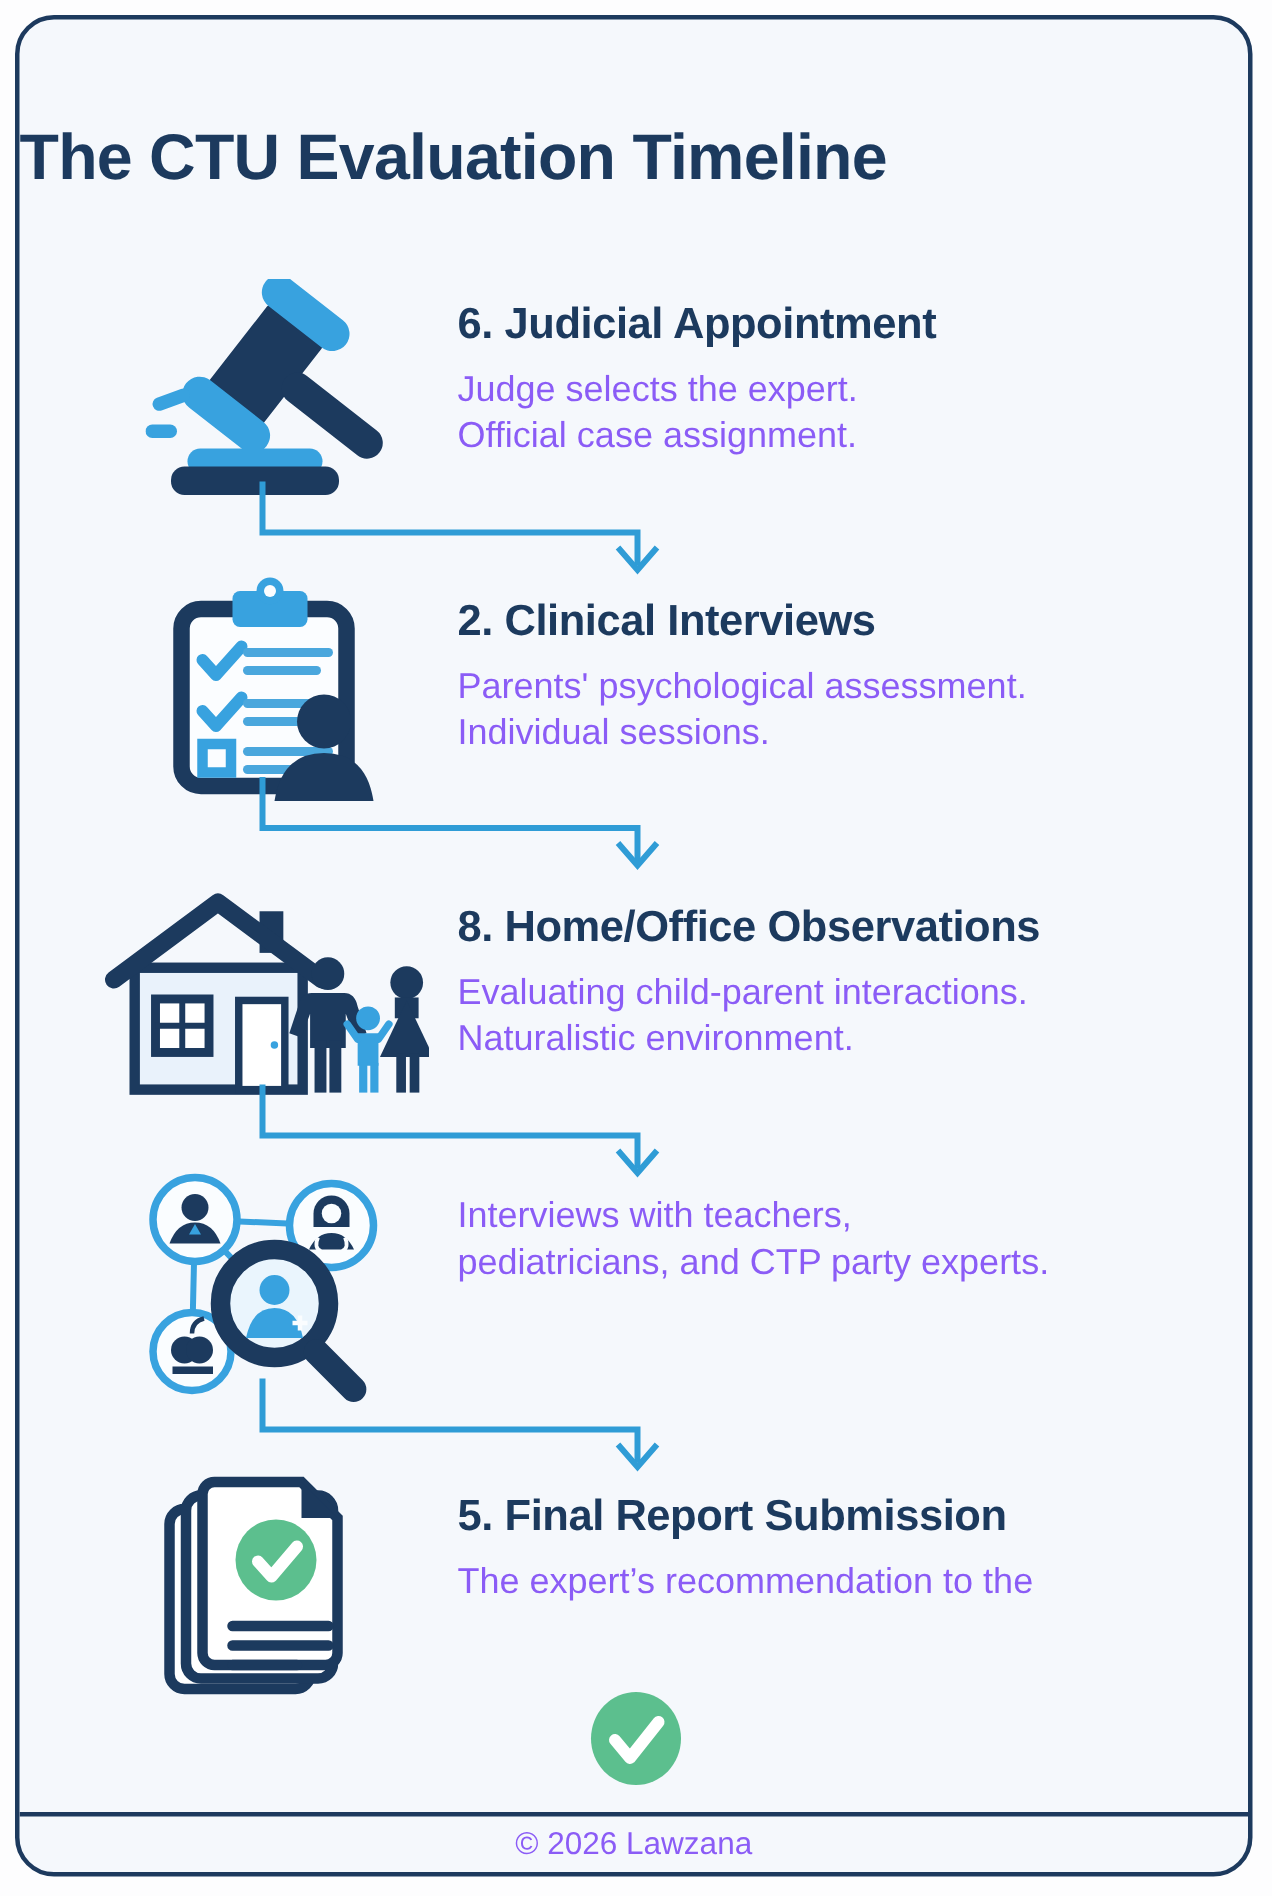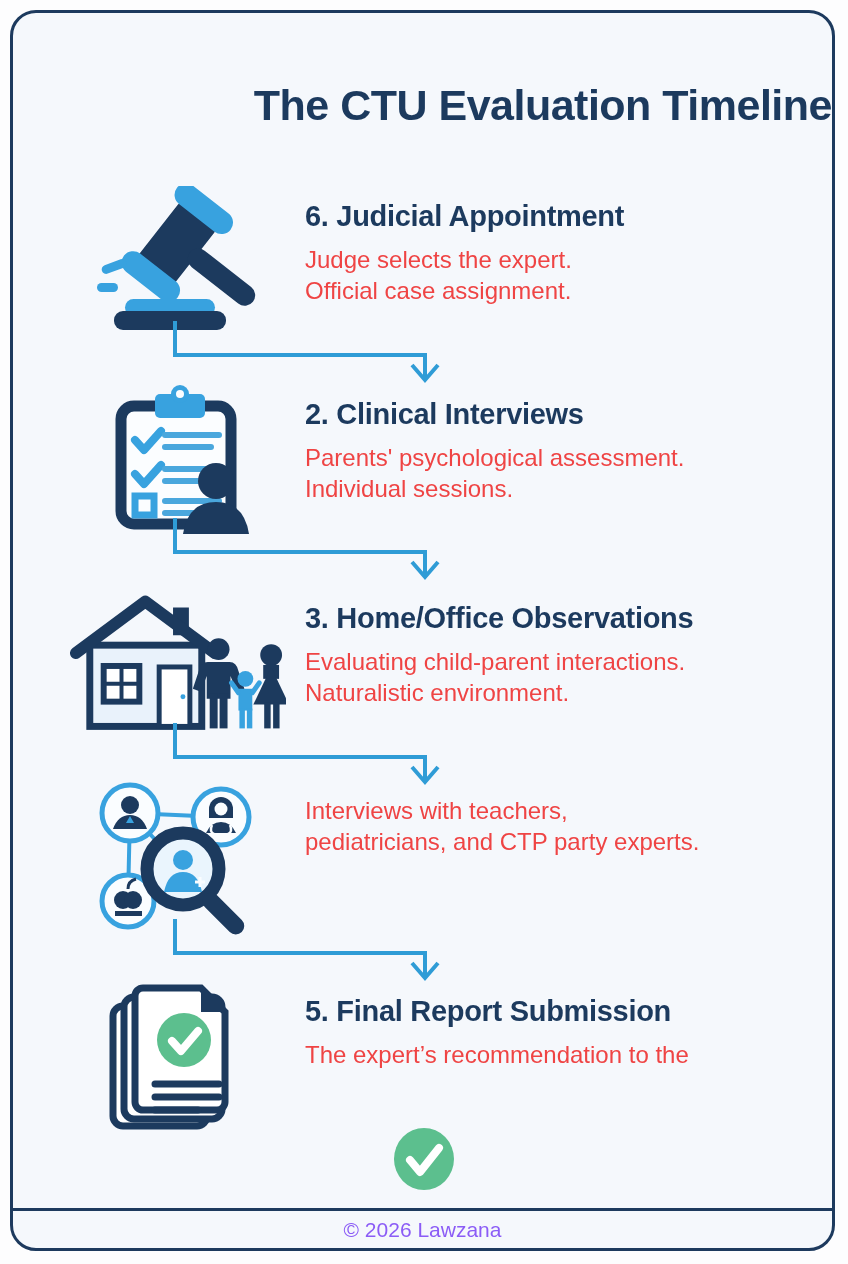--- a/index.html
+++ b/index.html
@@ -2,32 +2,32 @@
 <html><head>
 <meta charset="utf-8">
 <style>
   * { margin:0; padding:0; box-sizing:border-box; }
   html,body { width:848px; height:1264px; background:#fdfdfe; font-family:"Liberation Sans", sans-serif; }
   .card {
     position:absolute; left:10px; top:10px; width:825px; height:1241px;
     border:3px solid #1d3a5e; border-radius:26px; background:#f5f8fc; overflow:hidden;
   }
   .main-title {
-    position:absolute; top:68px; left:0; width:100%; text-align:right;
+    position:absolute; top:68px; left:0; width:100%; text-align:left;
     font-size:43px; font-weight:bold; color:#1c3a5e; letter-spacing:-0.5px;
   }
   .step { position:absolute; left:0; width:100%; height:152px; }
   .s1 { top:173px; } .s2 { top:371px; } .s3 { top:575px; } .s4 { top:768px; } .s5 { top:968px; }
   .icon-box {
     position:absolute; left:55px; top:0; width:218px; height:150px;
     display:flex; align-items:center; justify-content:center;
   }
   .text-box { position:absolute; left:292px; top:14px; width:510px; }
   .step-title { font-size:29px; font-weight:bold; color:#1c3a5e; margin-bottom:11px; letter-spacing:-0.3px; }
-  .step-desc { font-size:24px; color:#ef4444; line-height:31px; }
+  .step-desc { font-size:24px; color:#8b5cf6; line-height:31px; }
   .arrow { position:absolute; left:0; width:825px; height:66px; }
   .a1 { top:306px; } .a2 { top:503px; } .a3 { top:708px; } .a4 { top:904px; }
   .arrow svg { display:block; }
   .badge {
     position:absolute; top:1113px; left:379px; width:64px; height:66px;
   }
   .footer {
     position:absolute; bottom:0; left:0; width:100%; height:40px;
     border-top:3px solid #1d3a5e; display:flex; align-items:center; justify-content:center;
     font-size:21px; color:#8b5cf6;
@@ -127,21 +127,21 @@
         <rect x="173" y="116" width="5.5" height="20" fill="#38a2df"></rect>
         <rect x="180.5" y="116" width="5.5" height="20" fill="#38a2df"></rect>
         <circle cx="205" cy="62" r="11" fill="#1c3a5e"></circle>
         <rect x="197" y="72" width="16" height="14" fill="#1c3a5e"></rect>
         <path d="M205 74 L187 112 h36 z" fill="#1c3a5e"></path>
         <rect x="198" y="110" width="6.5" height="26" fill="#1c3a5e"></rect>
         <rect x="207" y="110" width="6.5" height="26" fill="#1c3a5e"></rect>
       </svg>
     </div>
     <div class="text-box">
-      <div class="step-title">3. Home/Office Observations</div>
+      <div class="step-title">8. Home/Office Observations</div>
       <div class="step-desc">
         <div>Evaluating child-parent interactions.</div>
         <div>Naturalistic environment.</div>
       </div>
     </div>
   </div>
 
   <div class="arrow a3">
     <svg width="825" height="66" viewBox="0 0 825 66">
       <path d="M162 2 V 36 H 412 V 58" fill="none" stroke="#2f9cd6" stroke-width="4"></path>

